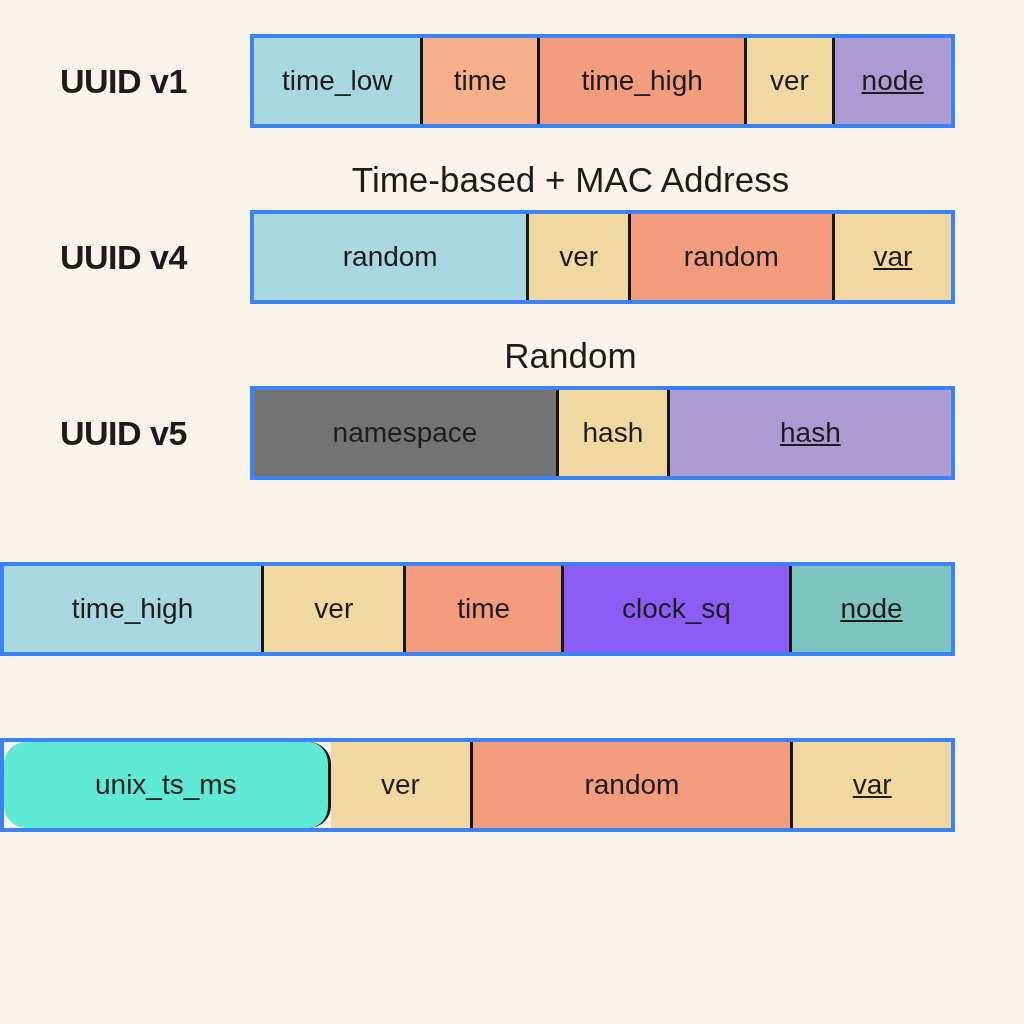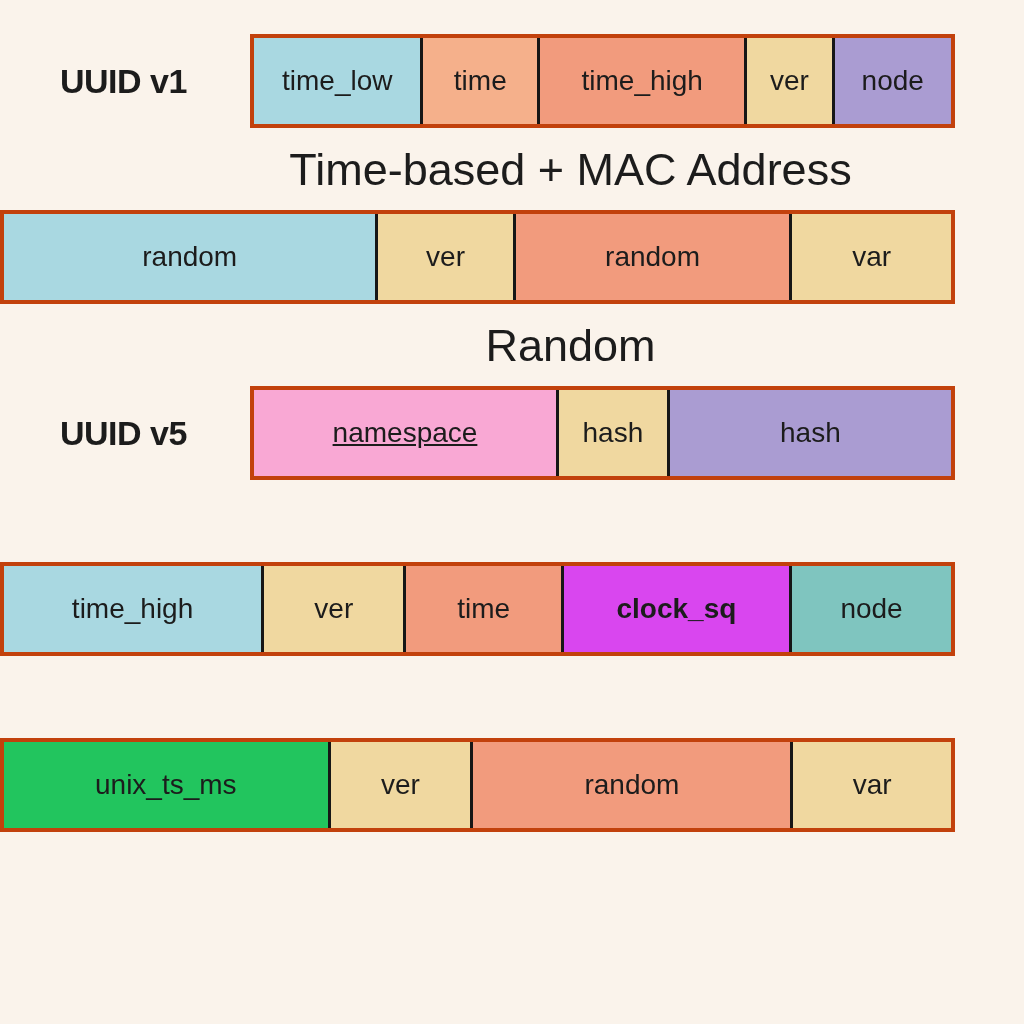--- a/index.html
+++ b/index.html
@@ -32,42 +32,43 @@
     display: flex;
     align-items: center;
     font-weight: bold;
     font-size: 34px;
     letter-spacing: -0.5px;
     white-space: nowrap;
   }
   .bar {
     flex: 1;
     display: flex;
-    border: 4px solid #c2410c;
+    border: 4px solid #3b82f6;
     box-sizing: border-box;
   }
   .seg {
     display: flex;
     align-items: center;
     justify-content: center;
     font-size: 28px;
     box-sizing: border-box;
     border-right: 3px solid #161616;
     white-space: nowrap;
     overflow: hidden;
   }
   .seg:last-child {
     border-right: none;
+    text-decoration: underline;
   }
   .caption {
     margin-left: 250px;
     width: 705px;
-    margin-top: 16px;
+    margin-top: 32px;
     text-align: center;
-    font-size: 45px;
+    font-size: 35px;
     transform: translateX(-32px);
   }
 </style>
 </head>
 <body>
 
 <div class="diagram">
   <div class="row">
     <div class="row-main">
       <div class="row-label">UUID v1</div>
@@ -77,56 +78,57 @@
           <div class="seg" style="flex: 29.8 29.8 0%; background: rgb(242, 155, 125);">time_high</div>
           <div class="seg" style="flex: 12.3 12.3 0%; background: rgb(240, 216, 160);">ver</div>
           <div class="seg" style="flex: 17 17 0%; background: rgb(170, 156, 210);">node</div>
         </div>
     </div>
     <div class="caption">Time-based + MAC Address</div>
   </div>
 
   <div class="row">
     <div class="row-main">
+      <div class="row-label">UUID v4</div>
       <div class="bar">
           <div class="seg" style="flex: 39.6 39.6 0%; background: rgb(169, 216, 225);">random</div>
           <div class="seg" style="flex: 14.3 14.3 0%; background: rgb(240, 216, 160);">ver</div>
           <div class="seg" style="flex: 29.2 29.2 0%; background: rgb(242, 155, 125);">random</div>
           <div class="seg" style="flex: 16.9 16.9 0%; background: rgb(240, 216, 160);">var</div>
         </div>
     </div>
     <div class="caption">Random</div>
   </div>
 
   <div class="row">
     <div class="row-main">
       <div class="row-label">UUID v5</div>
       <div class="bar">
-          <div class="seg" style="flex: 43.7 43.7 0%; background: #f9a8d4; text-decoration: underline;">namespace</div>
+          <div class="seg" style="flex: 43.7 43.7 0%; background: #737373;">namespace</div>
           <div class="seg" style="flex: 15.6 15.6 0%; background: rgb(240, 216, 160);">hash</div>
           <div class="seg" style="flex: 40.7 40.7 0%; background: rgb(170, 156, 210);">hash</div>
         </div>
     </div>
   </div>
 
   <div class="row">
     <div class="row-main">
       <div class="bar">
           <div class="seg" style="flex: 27.5 27.5 0%; background: rgb(169, 216, 225);">time_high</div>
           <div class="seg" style="flex: 14.9 14.9 0%; background: rgb(240, 216, 160);">ver</div>
           <div class="seg" style="flex: 16.5 16.5 0%; background: rgb(242, 155, 125);">time</div>
-          <div class="seg" style="flex: 24.1 24.1 0%; background: #d946ef; font-weight: bold;">clock_sq</div>
+          <div class="seg" style="flex: 24.1 24.1 0%; background: #8b5cf6;">clock_sq</div>
           <div class="seg" style="flex: 17 17 0%; background: rgb(127, 197, 191);">node</div>
         </div>
     </div>
   </div>
 
   <div class="row">
     <div class="row-main">
       <div class="bar">
-          <div class="seg" style="flex: 34.5 34.5 0%; background: #22c55e;">unix_ts_ms</div>
+          <div class="seg" style="flex: 34.5 34.5 0%; background: #5eead4; border-radius: 22px;">unix_ts_ms</div>
           <div class="seg" style="flex: 14.9 14.9 0%; background: rgb(240, 216, 160);">ver</div>
           <div class="seg" style="flex: 33.8 33.8 0%; background: rgb(242, 155, 125);">random</div>
           <div class="seg" style="flex: 16.8 16.8 0%; background: rgb(240, 216, 160);">var</div>
         </div>
     </div>
   </div>
 </div>
 
 </body></html>

